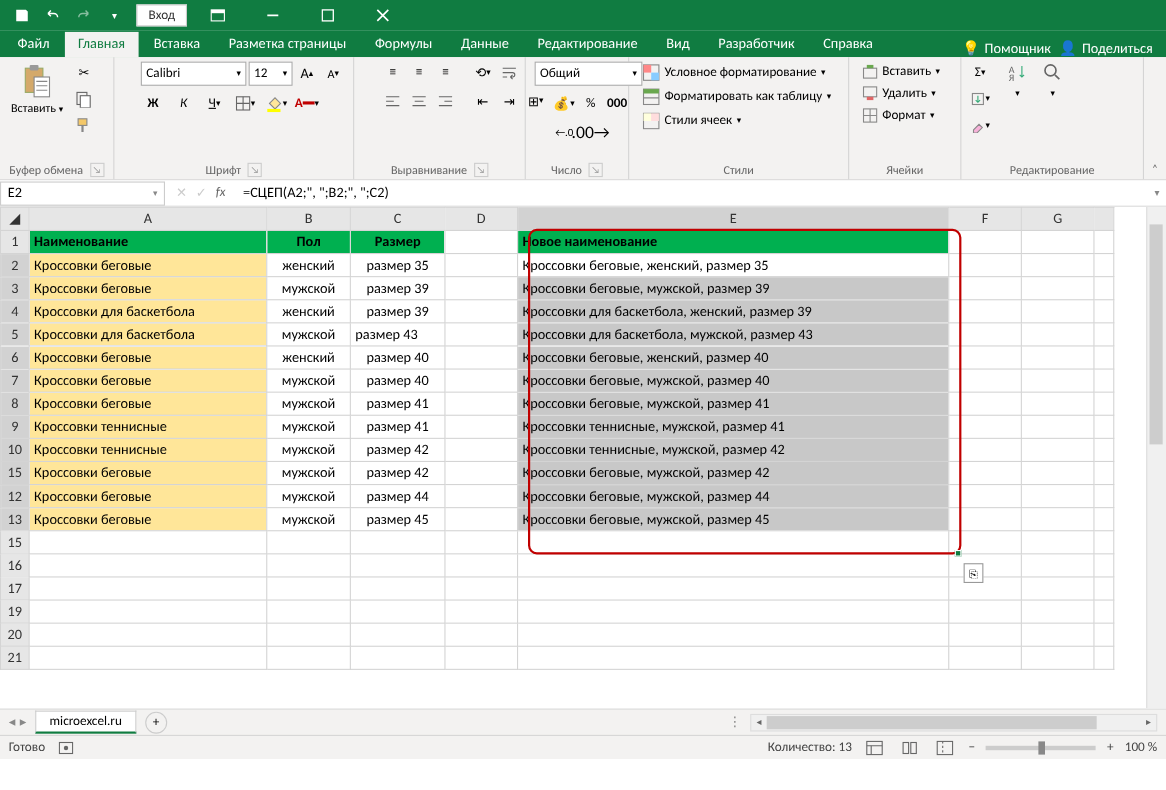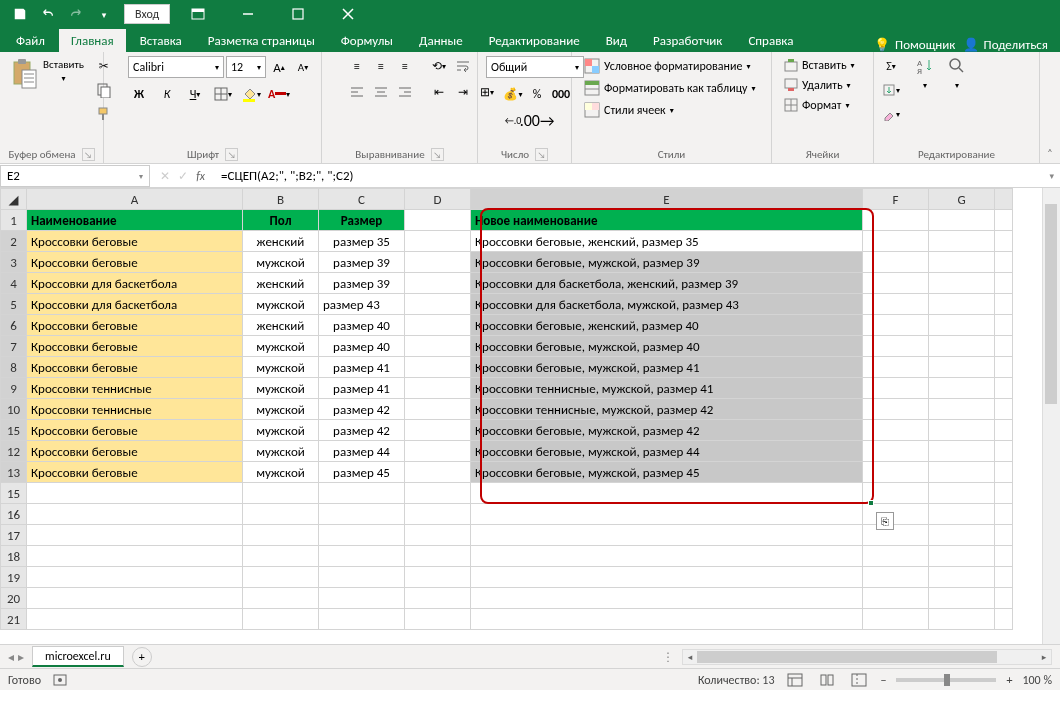--- a/index.html
+++ b/index.html
@@ -21,21 +21,21 @@
 .tabs-right { margin-left: auto; display: flex; align-items: center; gap: 8px; padding-right: 8px; color: #fff; }
 .tab-help { display: flex; align-items: center; gap: 4px; font-size: 13px; }
 
 
 .ribbon { height: 112px; background: #f3f2f1; border-bottom: 1px solid #d4d4d4; display: flex; }
 .rgroup { border-right: 1px solid #d4d4d4; padding: 4px 8px 2px; display: flex; flex-direction: column; justify-content: space-between; }
 .rgroup-body { flex: 1; display: flex; align-items: flex-start; gap: 6px; }
 .rgroup-label { text-align: center; font-size: 11px; color: #666; padding-top: 2px; display: flex; justify-content: center; align-items: center; gap: 6px; }
 .dlg-launch { font-size: 9px; color: #999; border: 1px solid #ccc; width: 13px; height: 13px; display: inline-flex; align-items: center; justify-content: center; }
 
-.big-btn { display: flex; flex-direction: row; align-items: flex-start; gap: 2px; padding: 2px; }
+.big-btn { display: flex; flex-direction: column; align-items: center; gap: 2px; padding: 2px; }
 .big-icon { width: 32px; height: 32px; display: flex; align-items: center; justify-content: center; }
 .big-lbl { font-size: 11px; text-align: center; }
 
 .small-col { display: flex; flex-direction: column; gap: 4px; }
 .small-btn { width: 22px; height: 20px; display: flex; align-items: center; justify-content: center; }
 .sel { border: 1px solid #ababab; background: #fff; padding: 1px 4px; font-size: 12px; height: 22px; display: flex; align-items: center; gap: 4px; }
 .btn-row { display: flex; gap: 2px; align-items: center; margin-left: 16px; }
 .menu-item { display: flex; align-items: center; gap: 4px; font-size: 12px; padding: 2px 4px; }
 
 
@@ -630,31 +630,20 @@
           <td></td>
           <td></td>
           <td></td>
           <td></td>
           <td></td>
           <td></td>
           <td></td>
           <td></td>
         </tr>
         <tr>
-          <th class="rowhead">18</th>
-          <td></td>
-          <td></td>
-          <td></td>
-          <td></td>
-          <td></td>
-          <td></td>
-          <td></td>
-          <td></td>
-        </tr>
-        <tr>
           <th class="rowhead">19</th>
           <td></td>
           <td></td>
           <td></td>
           <td></td>
           <td></td>
           <td></td>
           <td></td>
           <td></td>
         </tr>

